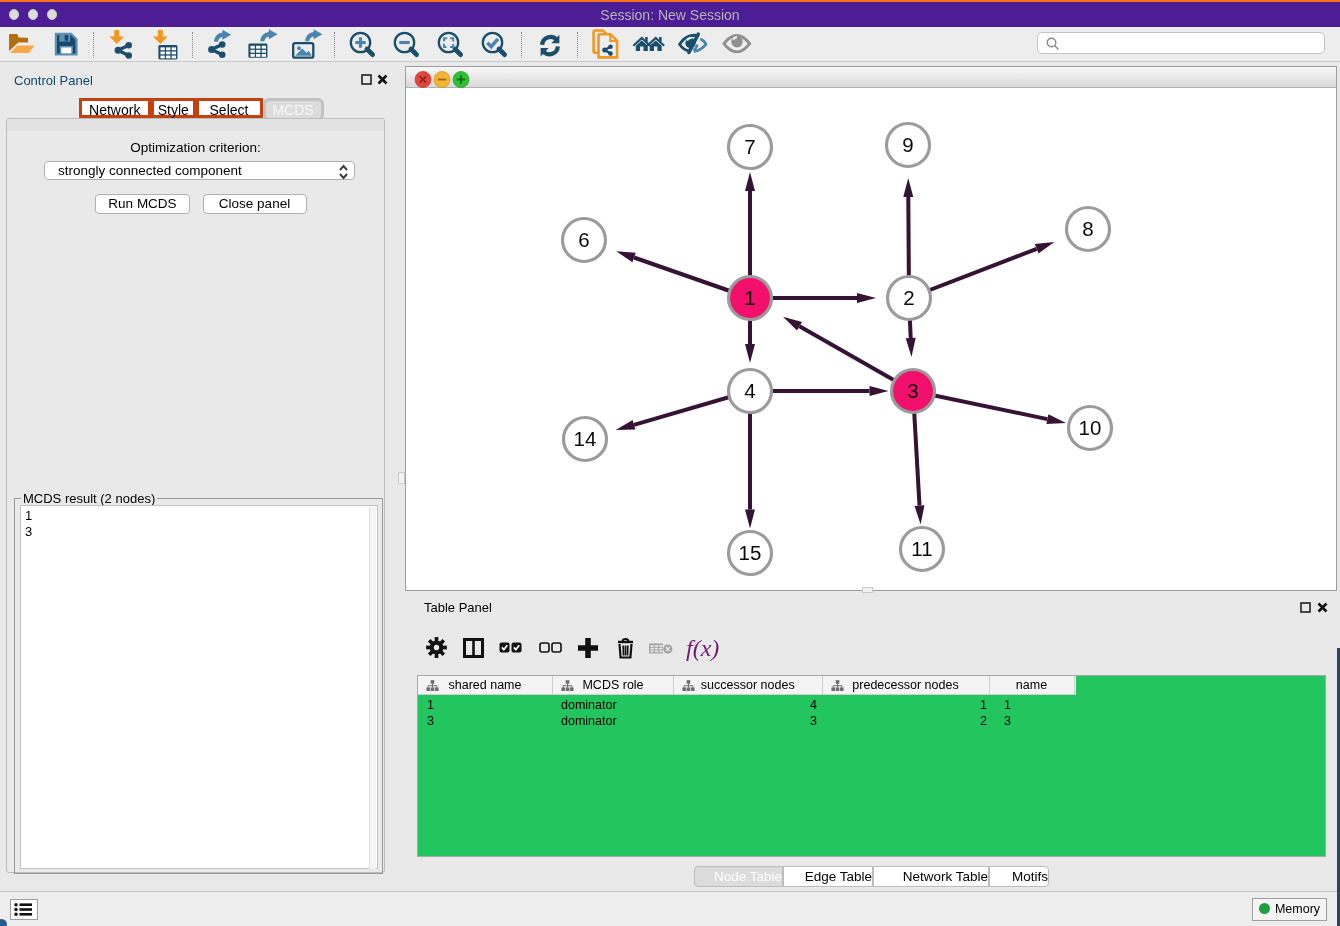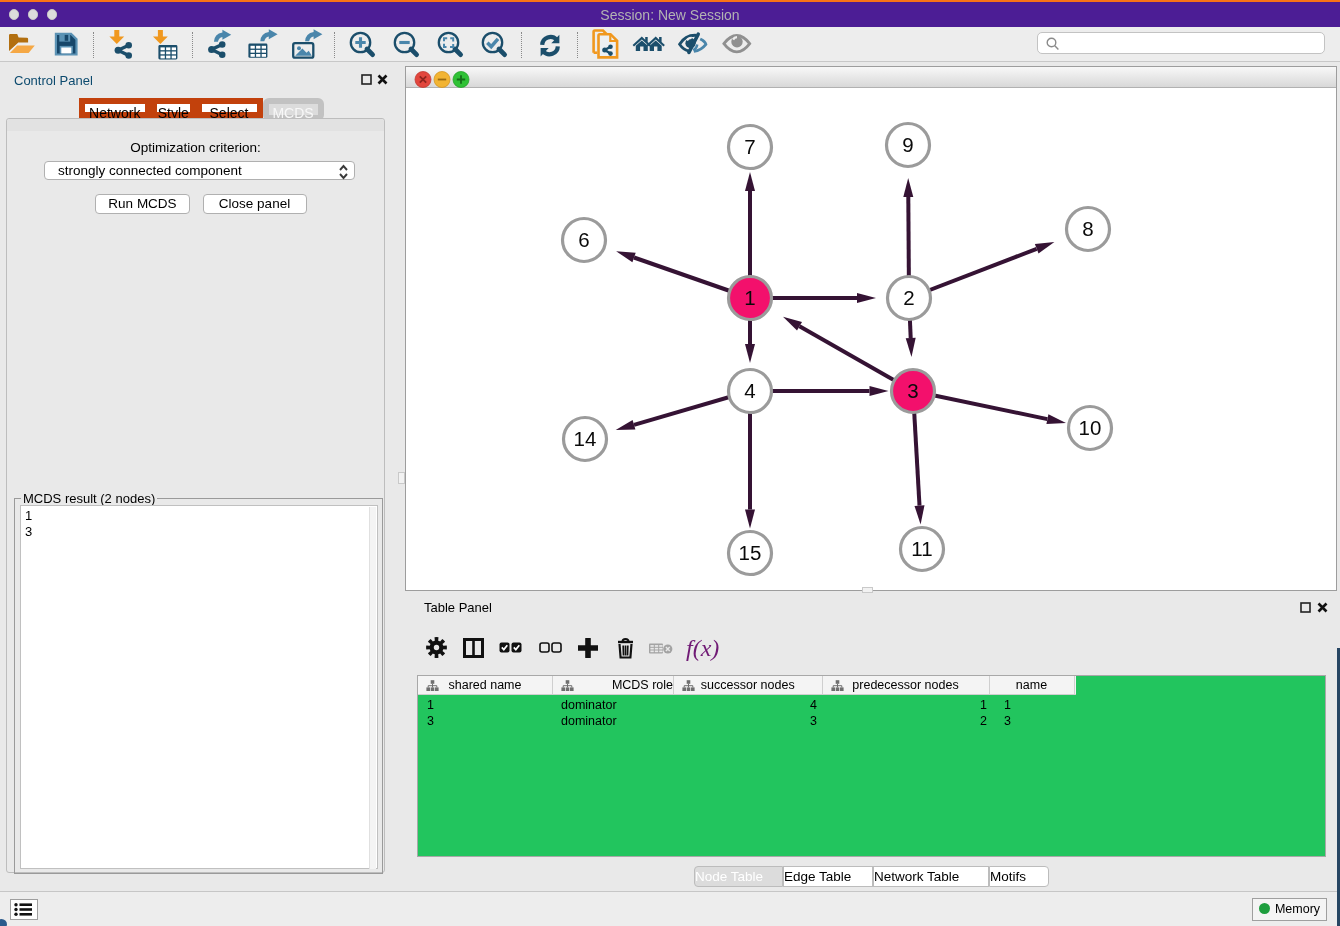--- a/index.html
+++ b/index.html
@@ -11,41 +11,41 @@
 
 #toolbar { position:absolute; left:0; top:27px; width:1340px; height:35px; background:#ededed; border-bottom:1px solid #c8c8c8; }
 .tsep { position:absolute; top:5px; height:26px; width:0; border-left:1px dotted #8a8a8a; }
 .ticon { position:absolute; top:3px; }
 #searchbox { position:absolute; left:1037px; top:5px; width:288px; height:22px; background:#fff; border:1px solid #c3c3c3; border-radius:5px; }
 
 #cpanel { position:absolute; left:0; top:62px; width:391px; height:829px; background:#e9e9e9; }
 #cpanel-head { position:absolute; left:14px; top:11px; font-size:13px; color:#0c4a6e; }
 .wbtn { position:absolute; font-size:13px; color:#111; }
 #cp-tabs { position:absolute; left:0px; top:35px; width:391px; height:22px; }
-.cptab { position:absolute; top:1px; height:19.5px; background:#fff; border:6px solid #c2410c; font-size:14px; text-align:center; line-height:18px; color:#000; }
+.cptab { position:absolute; top:1px; height:19.5px; background:#fff; border:3px solid #c2410c; font-size:14px; text-align:center; line-height:18px; color:#000; }
 #cp-content { position:absolute; left:6px; top:56px; width:379px; height:755px; border:1px solid #bdbdbd; border-radius:3px; background:#e9e9e9; }
 #opt-label { position:absolute; left:0; top:21px; width:100%; text-align:center; font-size:13.5px; }
 #dropdown { position:absolute; left:37px; top:42px; width:311px; height:19px; background:#fff; border:1px solid #b0b0b0; border-radius:4px; font-size:13.5px; line-height:17px; padding-left:13px; }
 .btn { position:absolute; height:19.5px; background:#fff; border:1px solid #b0b0b0; border-radius:4px; font-size:13.5px; text-align:center; line-height:18px; }
 #mcds-box { position:absolute; left:7px; top:379px; width:369px; height:376px; border:1px solid #9a9a9a; }
 #mcds-legend { position:absolute; left:6px; top:-8px; background:#e9e9e9; font-size:13px; padding:0 2px; }
 #mcds-inner { position:absolute; left:5px; top:6px; width:358px; height:364px; background:#fff; border:1px solid #c0c0c0; font-size:13px; line-height:16px; padding:2px 0 0 4px; }
 
 #netwin { position:absolute; left:405px; top:66px; width:932px; height:525px; background:#fff; border:1px solid #9d9d9d; overflow:hidden; }
 #nettitle { position:absolute; left:0; top:0; width:100%; height:21px; background:linear-gradient(#f8f8f8,#d8d8d8); border-bottom:1px solid #b1b1b1; }
 #nettitle-text { position:absolute; top:3px; width:100%; text-align:center; font-size:13px; color:#000; }
 
 #tpanel { position:absolute; left:400px; top:591px; width:940px; height:300px; background:#e9e9e9; }
 #tpanel-head { position:absolute; left:24px; top:9px; font-size:13px; }
 #ttable { position:absolute; left:17px; top:84px; width:909px; height:182px; background:#22c55e; border:1px solid #a8a8a8; }
 #thead { position:absolute; left:0; top:0; width:657.5px; height:19px; background:#f4f4f4; border-bottom:1px solid #cfcfcf; }
 .th { position:absolute; top:0; height:19px; border-right:1px solid #cfcfcf; font-size:12.5px; text-align:center; line-height:18px; }
 .td { position:absolute; font-size:12.5px; height:16px; line-height:16px; }
 #ttabs { position:absolute; left:0; top:275px; width:100%; }
-.ttab { position:absolute; height:21px; background:#fff; border:1px solid #bcbcbc; font-size:13.5px; text-align:left; line-height:19px; }
+.ttab { position:absolute; height:21px; background:#fff; border:1px solid #bcbcbc; font-size:13.5px; text-align:right; line-height:19px; }
 
 #statusbar { position:absolute; left:0; top:891px; width:1340px; height:35px; background:#ededed; border-top:1px solid #c6c6c6; }
 #memorybtn { position:absolute; right:13px; top:6px; width:75px; height:23px; background:#f4f4f4; border:1px solid #9f9f9f; font-size:12.5px; text-align:center; line-height:21px; }
 #listbtn { position:absolute; left:10px; top:7px; width:28px; height:21px; background:#fdfdfd; border:1px solid #9f9f9f; }
 </style>
 </head>
 <body>
 <div id="titlebar">
   <div class="tl-circle" style="left:8.5px;"></div>
   <div class="tl-circle" style="left:27.5px;"></div>
@@ -346,21 +346,21 @@
     <div id="thead">
       <div class="th" style="left:0; width:135px;"><span style="position:absolute;left:8px;top:3px;"><svg width="13" height="12" viewBox="0 0 13 12">
               <g fill="#6e6e6e">
                 <rect x="4.7" y="0.2" width="3.6" height="3.6"></rect>
                 <rect x="0.4" y="7.4" width="3.6" height="3.6"></rect>
                 <rect x="4.7" y="7.4" width="3.6" height="3.6"></rect>
                 <rect x="9" y="7.4" width="3.6" height="3.6"></rect>
               </g>
               <path d="M6.5 3.8 V7.4 M2.2 7.4 V5.7 H10.8 V7.4" stroke="#6e6e6e" stroke-width="1" fill="none"></path>
             </svg></span>shared name</div>
-      <div class="th" style="left:135px; width:121px;text-align:right;"><span style="position:absolute;left:8px;top:3px;"><svg width="13" height="12" viewBox="0 0 13 12">
+      <div class="th" style="left:135px; width:121px;"><span style="position:absolute;left:8px;top:3px;"><svg width="13" height="12" viewBox="0 0 13 12">
               <g fill="#6e6e6e">
                 <rect x="4.7" y="0.2" width="3.6" height="3.6"></rect>
                 <rect x="0.4" y="7.4" width="3.6" height="3.6"></rect>
                 <rect x="4.7" y="7.4" width="3.6" height="3.6"></rect>
                 <rect x="9" y="7.4" width="3.6" height="3.6"></rect>
               </g>
               <path d="M6.5 3.8 V7.4 M2.2 7.4 V5.7 H10.8 V7.4" stroke="#6e6e6e" stroke-width="1" fill="none"></path>
             </svg></span>MCDS role</div>
       <div class="th" style="left:256px; width:148.5px;"><span style="position:absolute;left:8px;top:3px;"><svg width="13" height="12" viewBox="0 0 13 12">
               <g fill="#6e6e6e">

